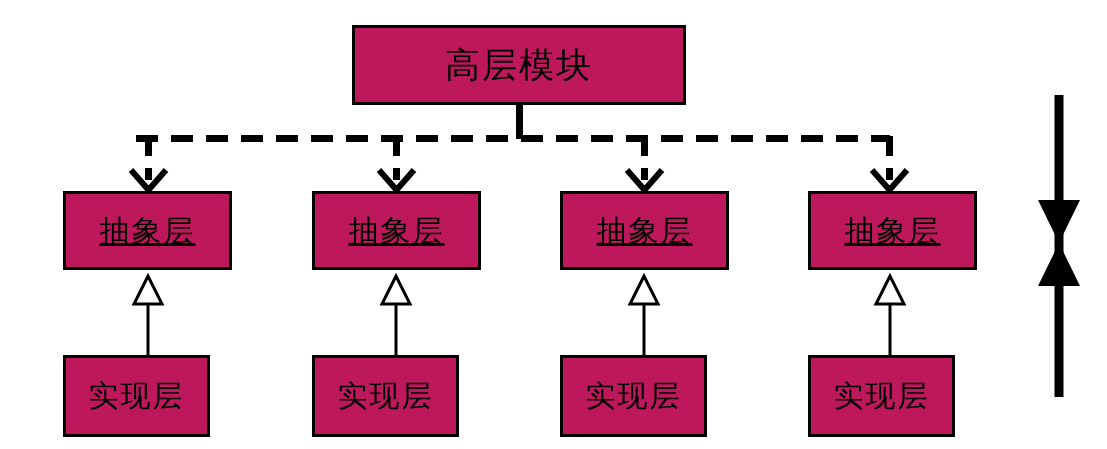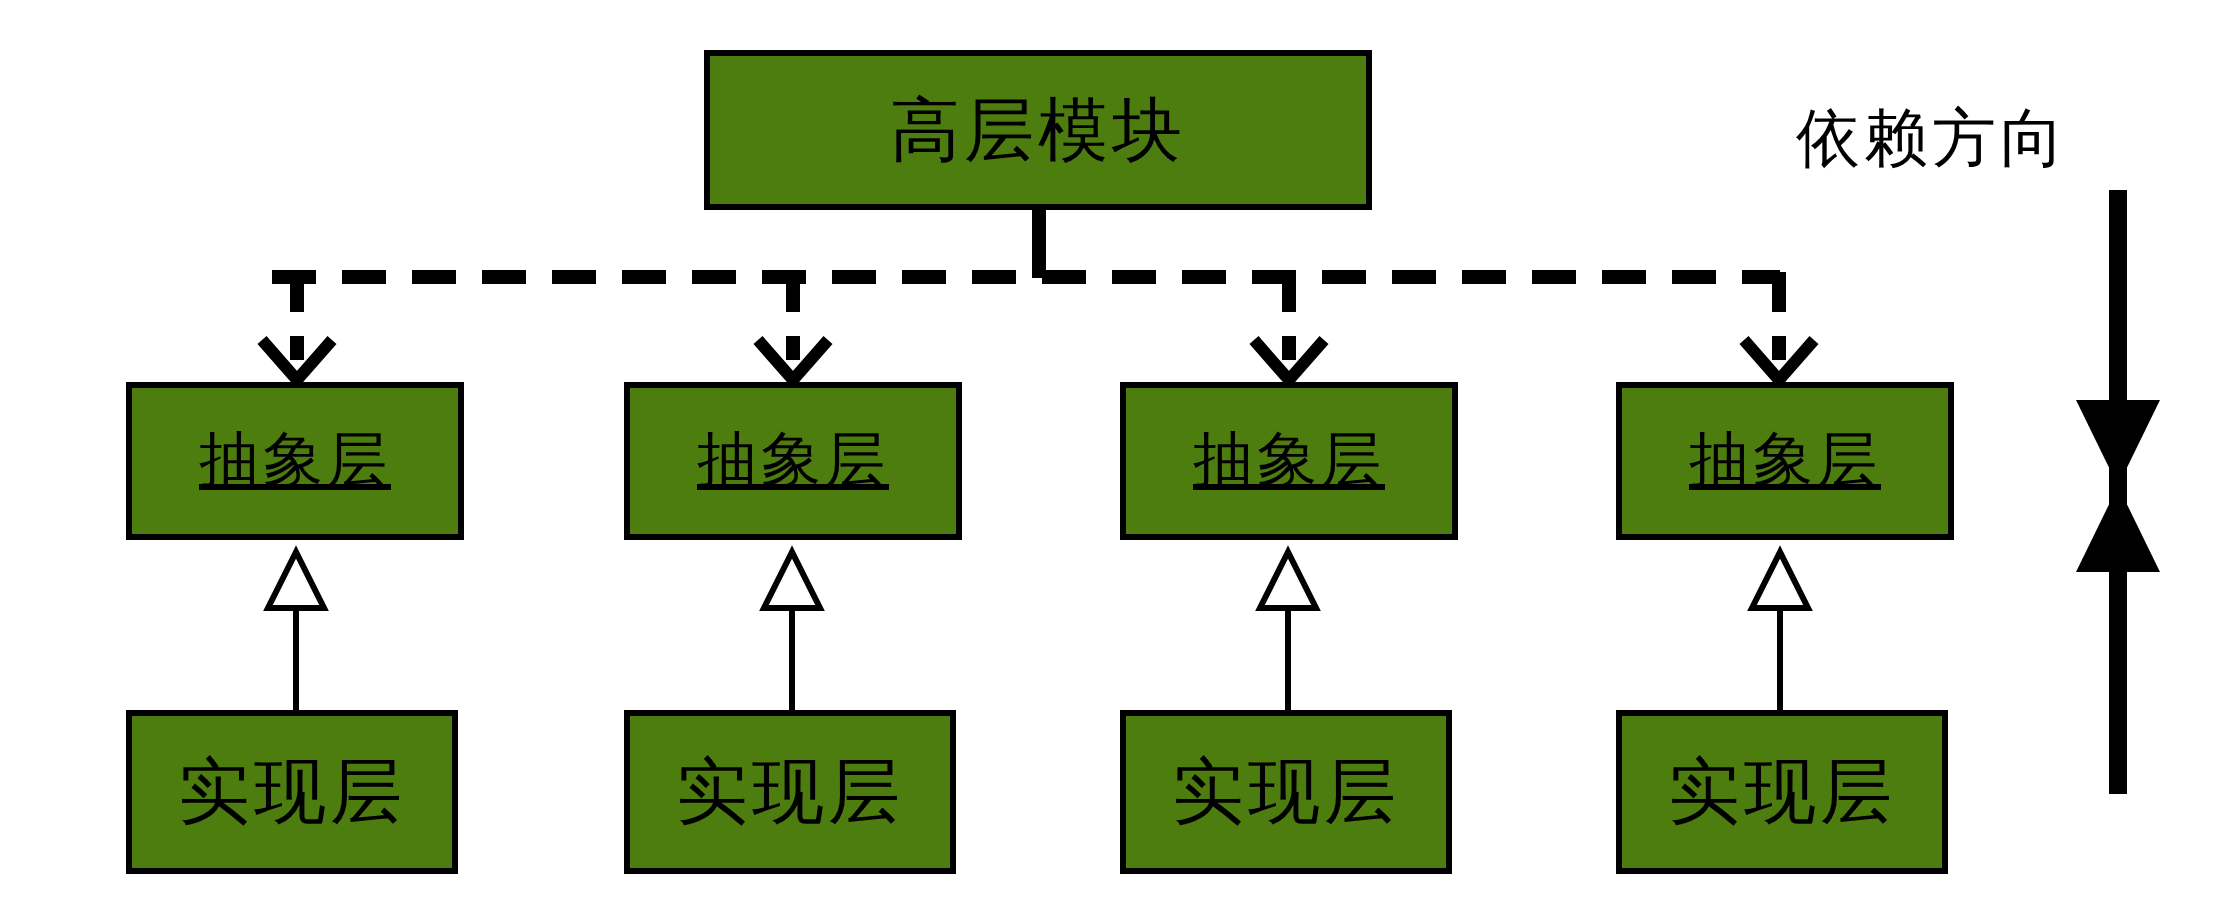--- a/index.html
+++ b/index.html
@@ -20,21 +20,21 @@
   #diagram-svg {
     position: absolute;
     left: 0;
     top: 0;
     width: 1107px;
     height: 449px;
   }
   .node-box {
     position: absolute;
     box-sizing: border-box;
-    background: #4d7c0f;
+    background: #be185d;
     border: 3px solid #000000;
     display: flex;
     align-items: center;
     justify-content: center;
     color: #000000;
     line-height: 1;
     letter-spacing: 2px;
     white-space: nowrap;
     user-select: none;
   }
@@ -47,23 +47,23 @@
   }
   .node-abs {
     top: 191px;
     width: 169px;
     height: 79px;
     font-size: 30px;
     text-decoration: underline;
   }
   .node-impl {
     top: 355px;
-    width: 166px;
+    width: 147px;
     height: 82px;
-    font-size: 36px;
+    font-size: 30px;
   }
   .col-1 { left: 63px; }
   .col-2 { left: 312px; }
   .col-3 { left: 560px; }
   .col-4 { left: 808px; }
 
   .side-label {
     position: absolute;
     left: 898px;
     top: 48px;
@@ -160,15 +160,14 @@
   <div class="node-box node-impl col-2">
     <span>实现层</span>
   </div>
   <div class="node-box node-impl col-3">
     <span>实现层</span>
   </div>
   <div class="node-box node-impl col-4">
     <span>实现层</span>
   </div>
 
-  <div class="side-label">依赖方向</div>
 
 </div>
 
 </body></html>

